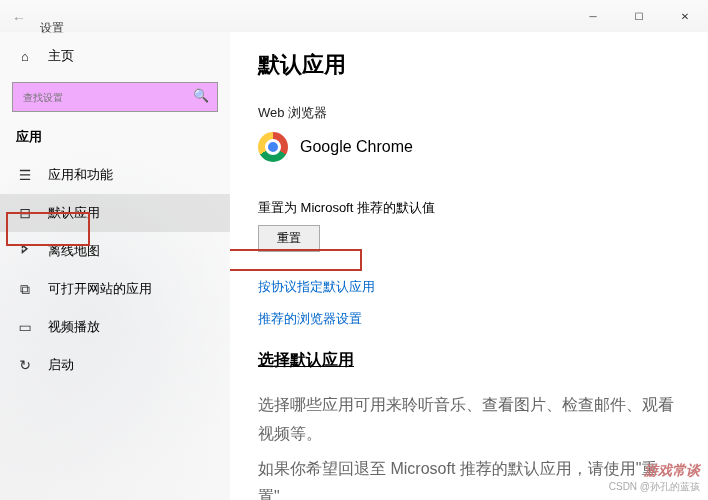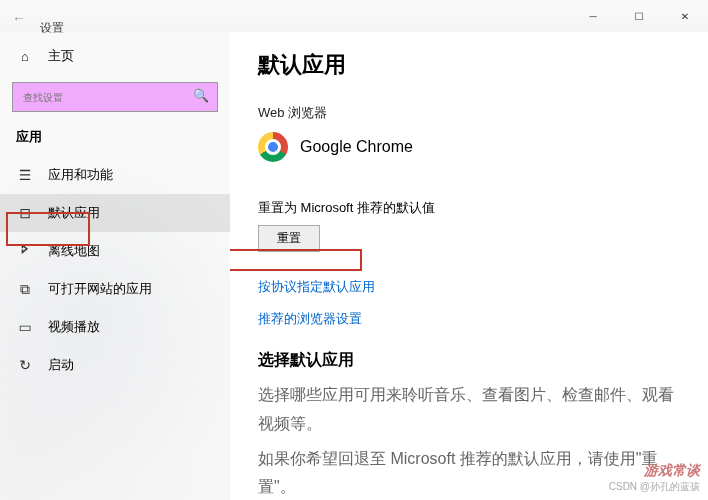--- a/index.html
+++ b/index.html
@@ -24,21 +24,21 @@
 .hl { position: absolute; border: 2px solid #c0392b; pointer-events: none; }
 .content { flex: 1; padding: 18px 28px 10px; overflow-y: auto; position: relative; background: #fff; }
 .h1 { font-size: 22px; font-weight: 600; margin-bottom: 24px; }
 .label { font-size: 13px; margin-bottom: 10px; color: #222; }
 .browser { display: flex; align-items: center; gap: 12px; margin-bottom: 37px; }
 .chrome { width: 30px; height: 30px; border-radius: 50%; background: conic-gradient(#dd4b39 0 120deg,#0f9d58 120deg 240deg,#ffcd41 240deg 360deg); position: relative; }
 .chrome::before { content:""; position:absolute; inset:7px; background:#4285f4; border:3px solid #fff; border-radius:50%; }
 .reset-label { font-size: 13px; margin-bottom: 8px; }
 .reset-btn { border: 1px solid #aaa; background: #eee; padding: 4px 18px; font-size: 12px; cursor: pointer; margin-bottom: 26px; }
 .links a { display: block; color: #0066cc; font-size: 13px; margin-bottom: 14px; text-decoration: none; cursor: pointer; }
-.h2 { font-size: 16px; font-weight: 600; margin: 22px 0 10px; }
+.h2 { font-size: 16px; font-weight: 600; margin: 22px 0 20px; text-decoration: underline; }
 .desc { font-size: 16px; color: #666; line-height: 1.8; margin-bottom: 6px; }
 .help { display: flex; align-items: center; gap: 10px; font-size: 12px; color: #0066cc; margin-top: 14px; cursor: pointer; }
 .help .ico { color: #0078d4; font-size: 14px; }
 .watermark { position: absolute; right: 8px; bottom: 6px; text-align: right; }
 .watermark .a { color: #c77; font-size: 14px; font-weight: 600; font-style: italic; }
 .watermark .b { color: #aaa; font-size: 10px; }
 .blur-bg { position: absolute; inset: 0; background: radial-gradient(circle at 40% 60%, rgba(120,140,160,.18), transparent 55%), radial-gradient(circle at 10% 90%, rgba(100,100,120,.13), transparent 60%); z-index: -1; }
 </style>
 </head>
 <body>

